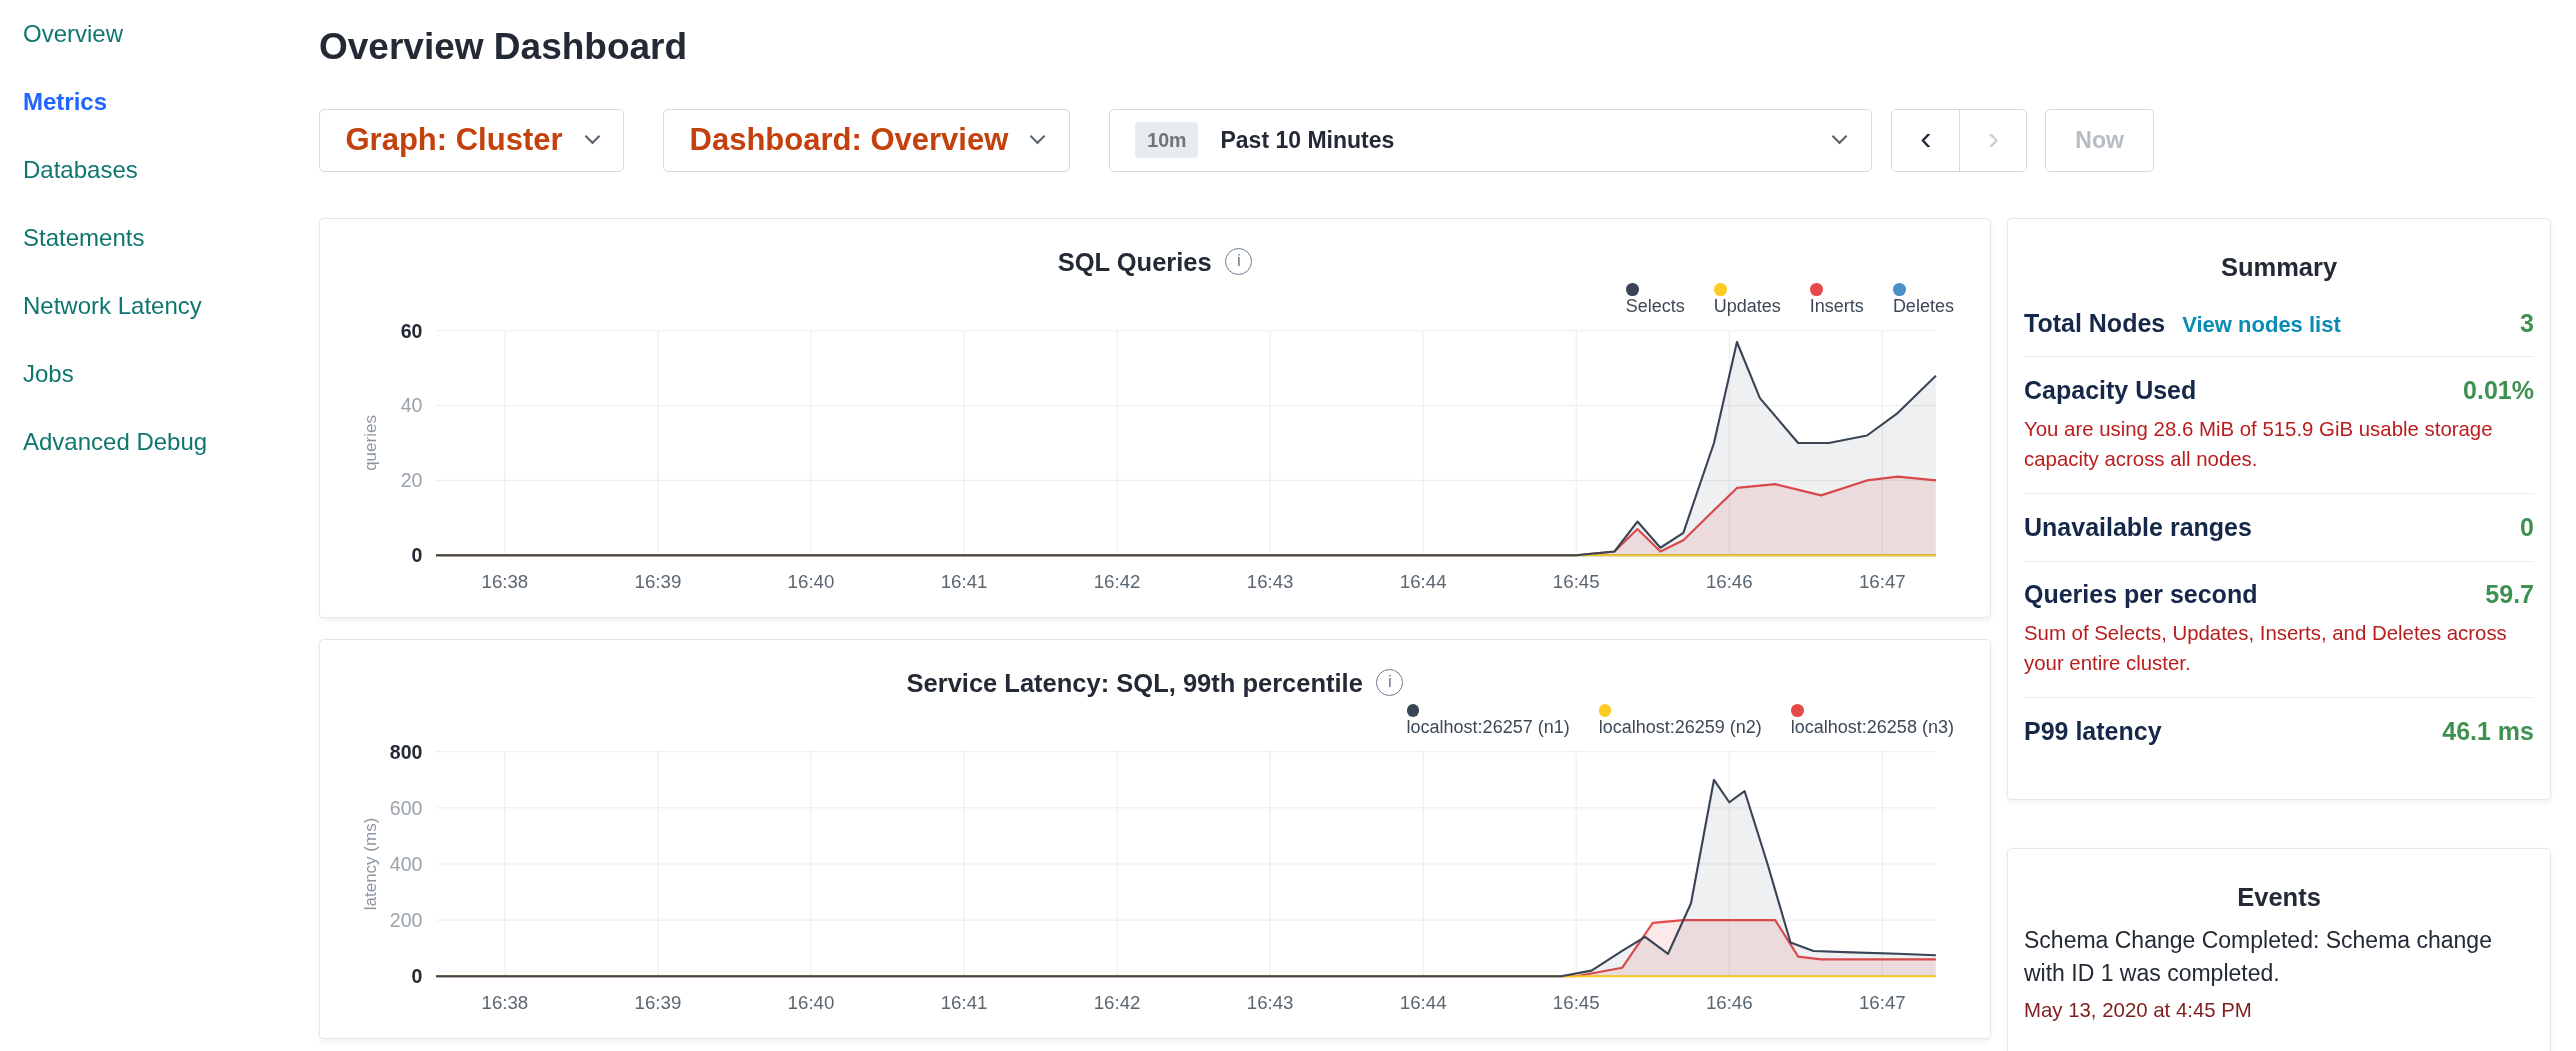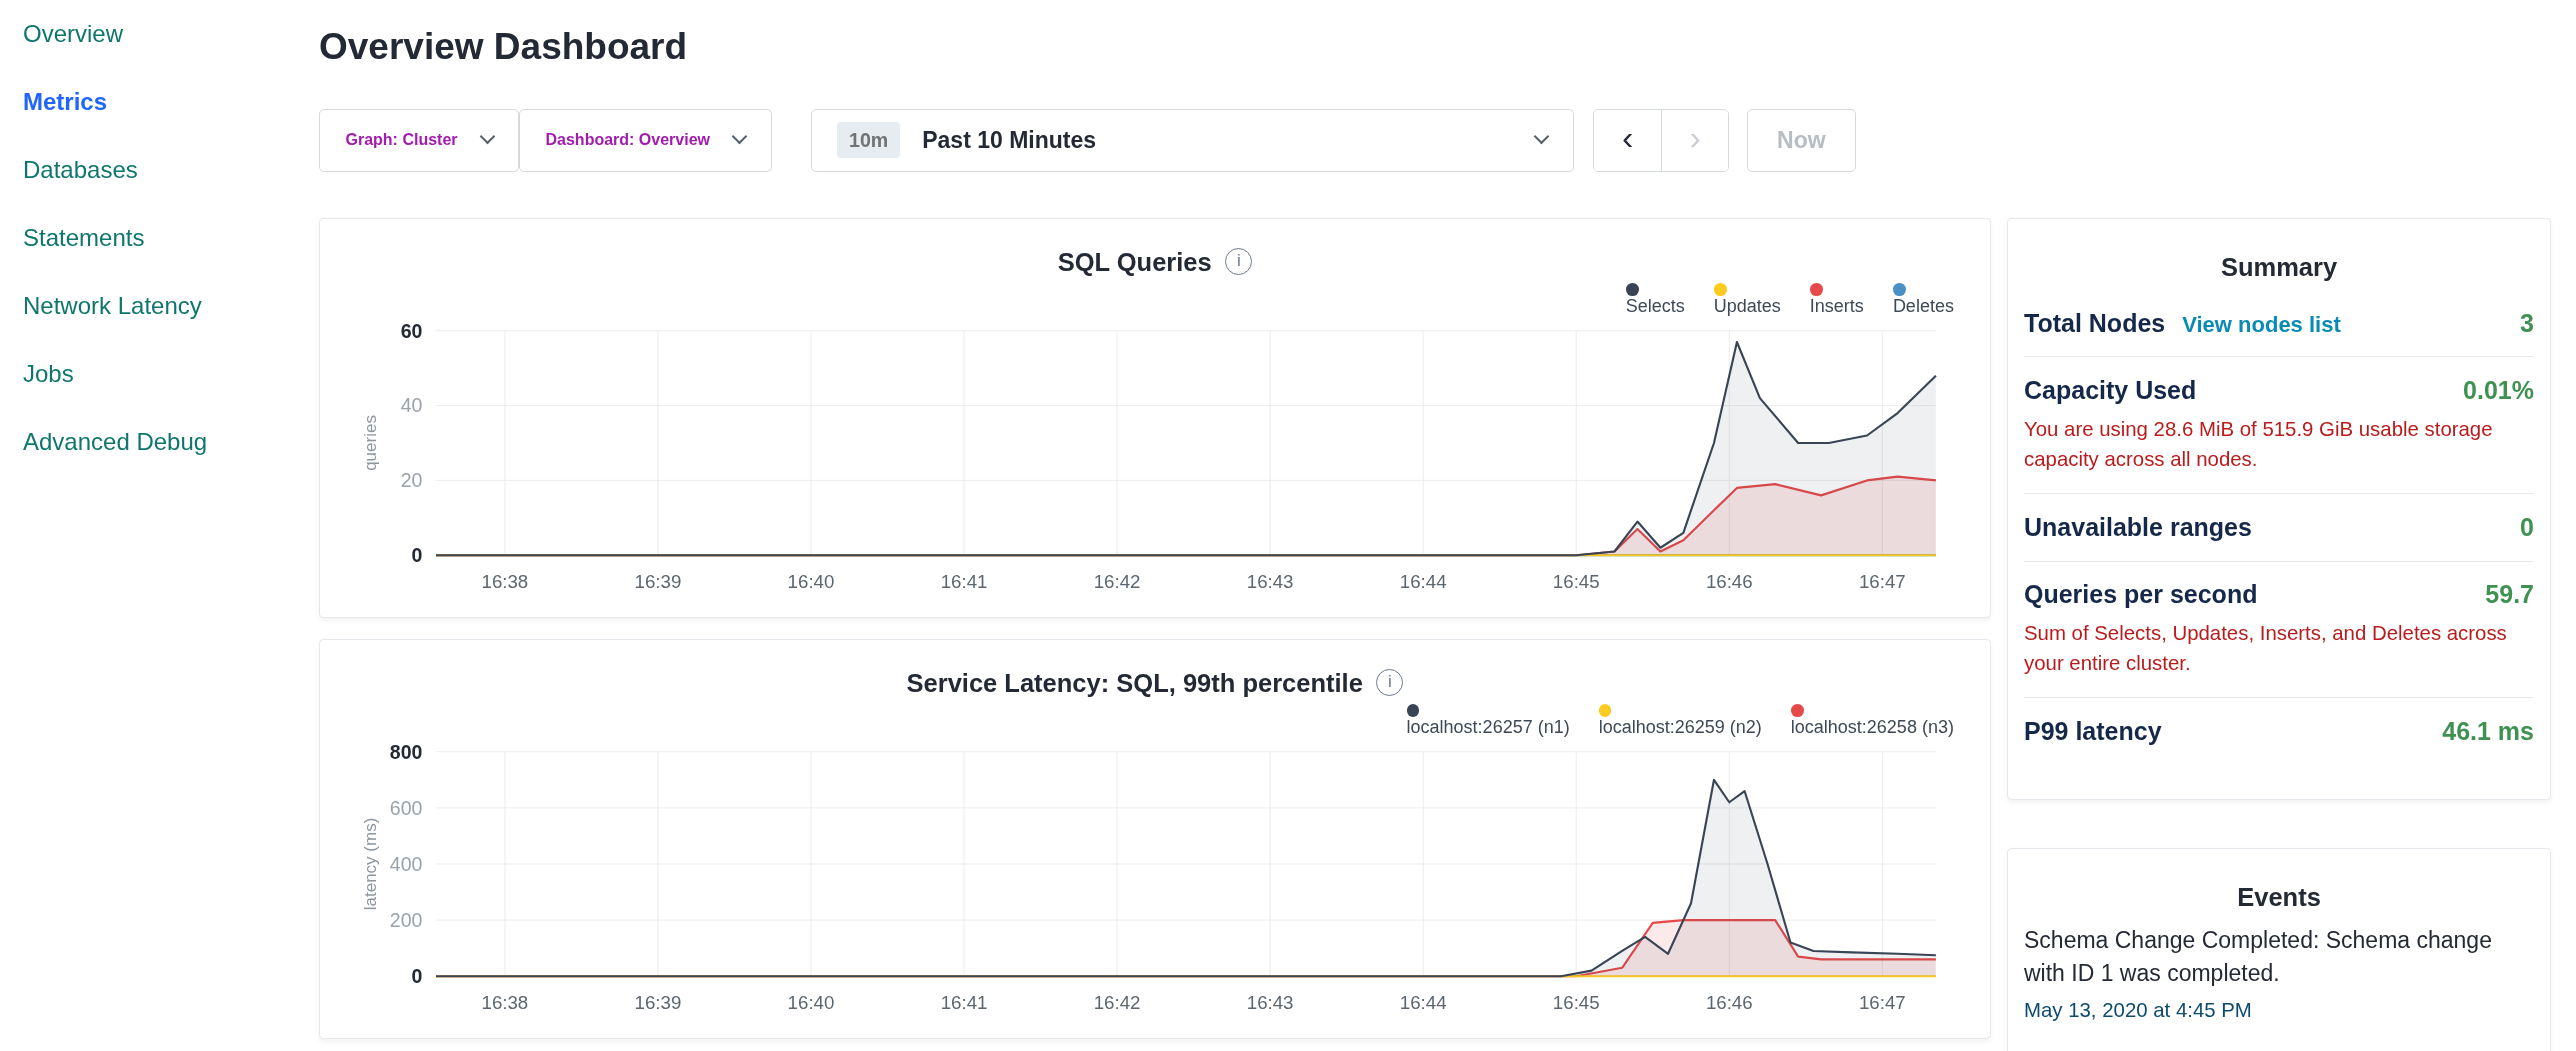--- a/index.html
+++ b/index.html
@@ -18,24 +18,24 @@
   .nav-item.active { color:#2065ff; font-weight:600; }
 
   
   main { flex:1; min-width:0; padding:0 25px 0 0; }
   h1.page-title { margin:25.5px 0 0 0; font-size:37px; font-weight:600; color:#242a35; }
 
   .controls { display:flex; align-items:center; margin-top:41px; }
   .dropdown {
     display:inline-flex; align-items:center; gap:24px; cursor:pointer;
     background:#fff; border:0.9px solid #d4d9de; border-radius:5.1px;
-    height:63px; padding:0 25.5px; font-size:16px; font-weight:600; color:#a21caf;
+    height:63px; padding:0 25.5px; font-size:31px; font-weight:600; color:#c2410c;
     font-family:"Liberation Sans", sans-serif;
   }
-  .dropdown + .dropdown { }
+  .dropdown + .dropdown { margin-left:39px; }
   .chev {
     display:inline-block; width:11px; height:11px;
     border-right:2.6px solid #56606b; border-bottom:2.6px solid #56606b;
     transform:rotate(45deg); position:relative; top:-3.4px;
   }
   .time-picker {
     display:flex; align-items:center; gap:22px; cursor:pointer;
     border:0.9px solid #d4d9de; border-radius:5.1px; background:#fff;
     height:63px; width:763px; padding:0 25.5px; margin-left:39px;
   }
@@ -92,21 +92,21 @@
   .side-panel h2 { text-align:center; font-size:25.5px; font-weight:700; margin:5.1px 0 8.5px; color:#242a35; }
   .summary-row { padding:18.7px 0; }
   .summary-row + .summary-row { border-top:0.9px solid #e9ecef; }
   .summary-row-top { display:flex; align-items:baseline; gap:17px; }
   .summary-label { font-weight:700; font-size:25px; color:#152849; }
   .summary-link { color:#0a8bb5; font-size:22px; font-weight:600; cursor:pointer; }
   .summary-value { margin-left:auto; color:#3f9151; font-weight:700; font-size:25px; white-space:nowrap; }
   .summary-desc { font-size:20.4px; color:#b91c1c; line-height:1.45; margin-top:10.2px; }
   .event-item { margin-top:12px; cursor:pointer; }
   .event-text { font-size:23px; color:#242a35; line-height:1.45; }
-  .event-time { font-size:20.4px; color:#0c4a6e; margin-top:8.5px; }
+  .event-time { font-size:20.4px; color:#7f1d1d; margin-top:8.5px; }
 </style>
 </head>
 <body>
 
 <nav class="sidebar">
     <div class="nav-item">Overview</div>
     <div class="nav-item active">Metrics</div>
     <div class="nav-item">Databases</div>
     <div class="nav-item">Statements</div>
     <div class="nav-item">Network Latency</div>

